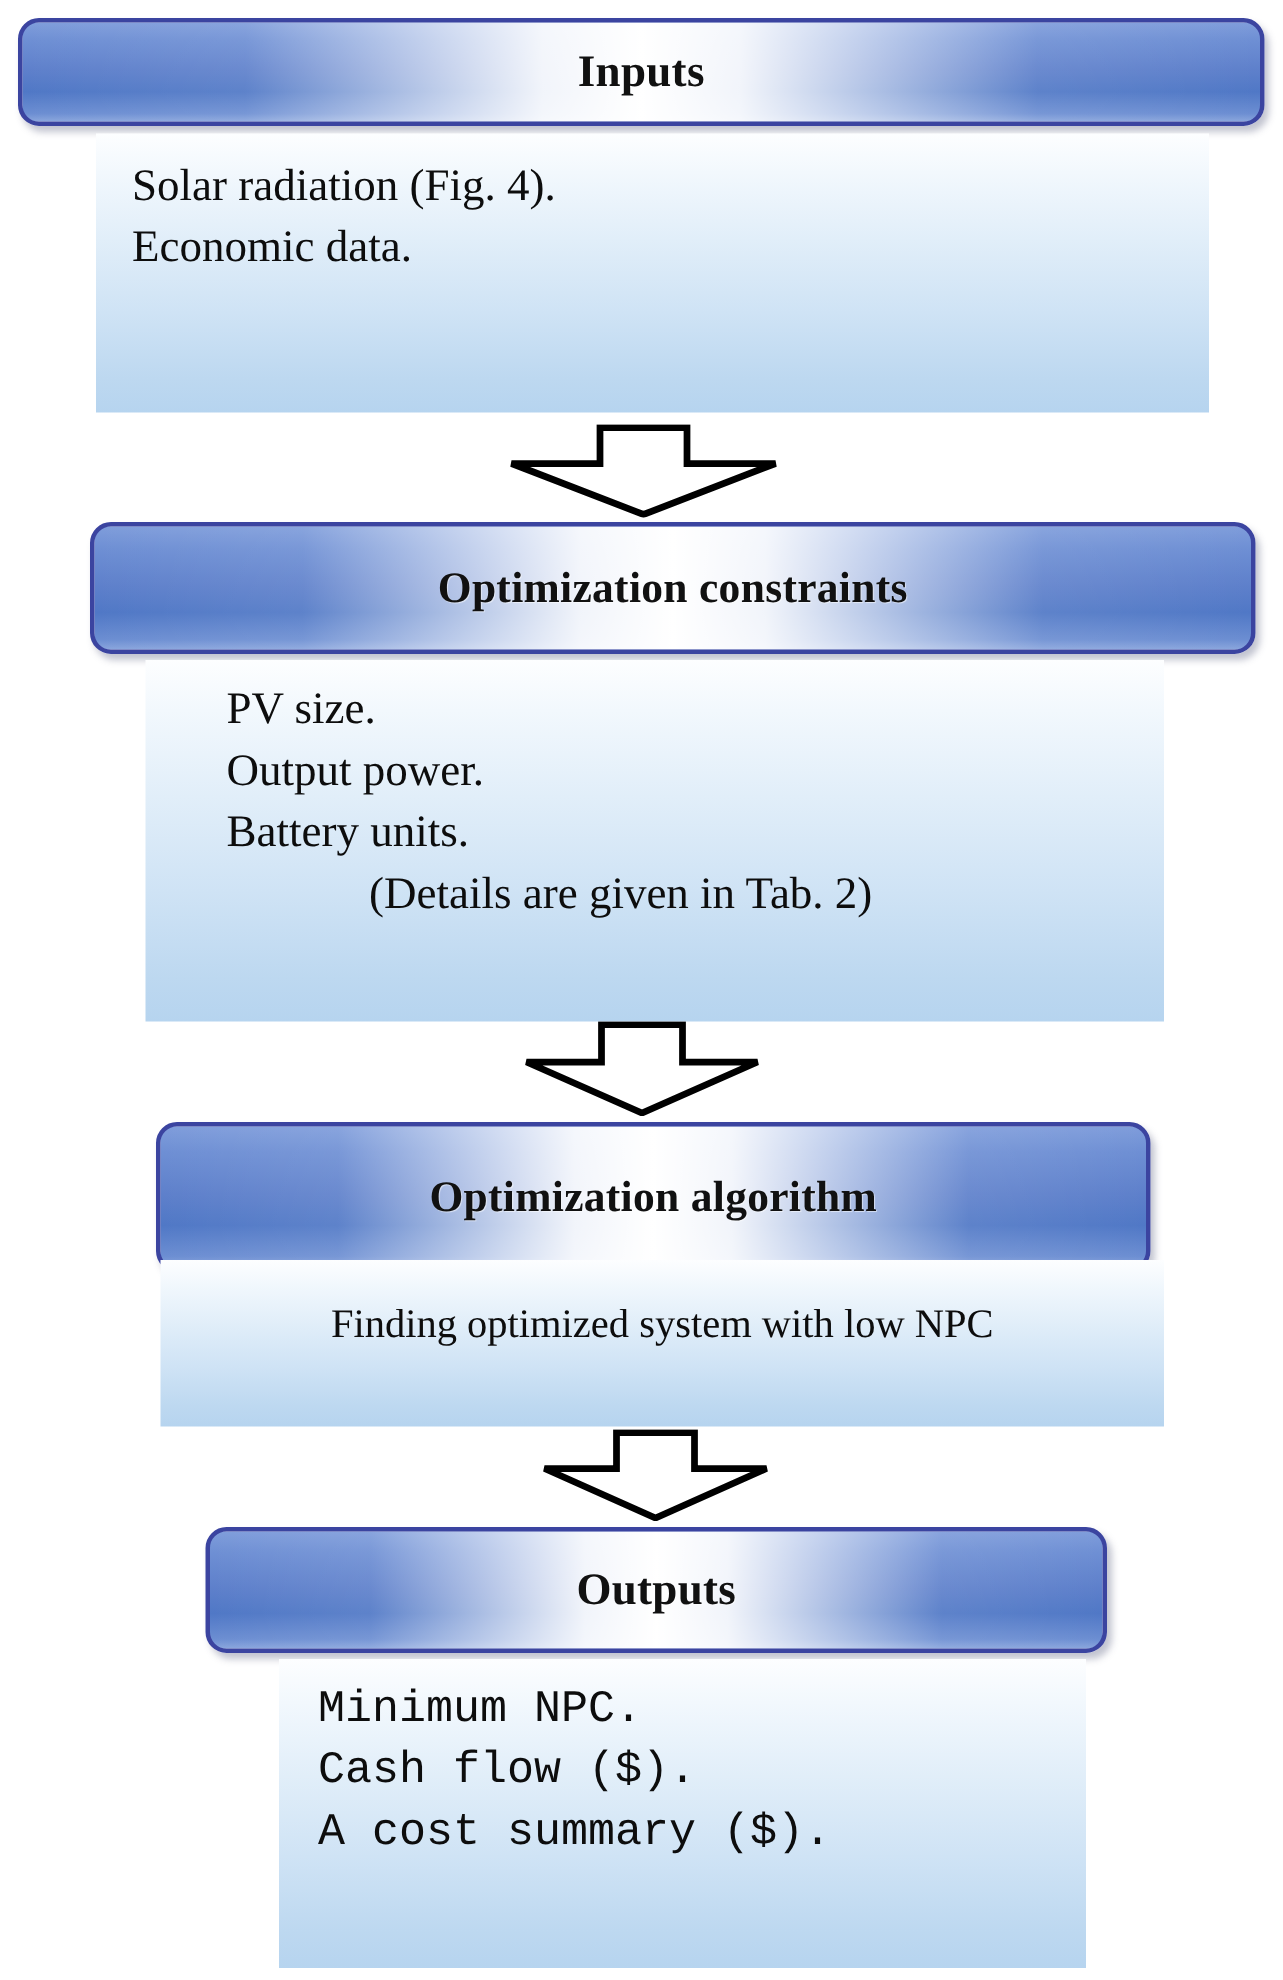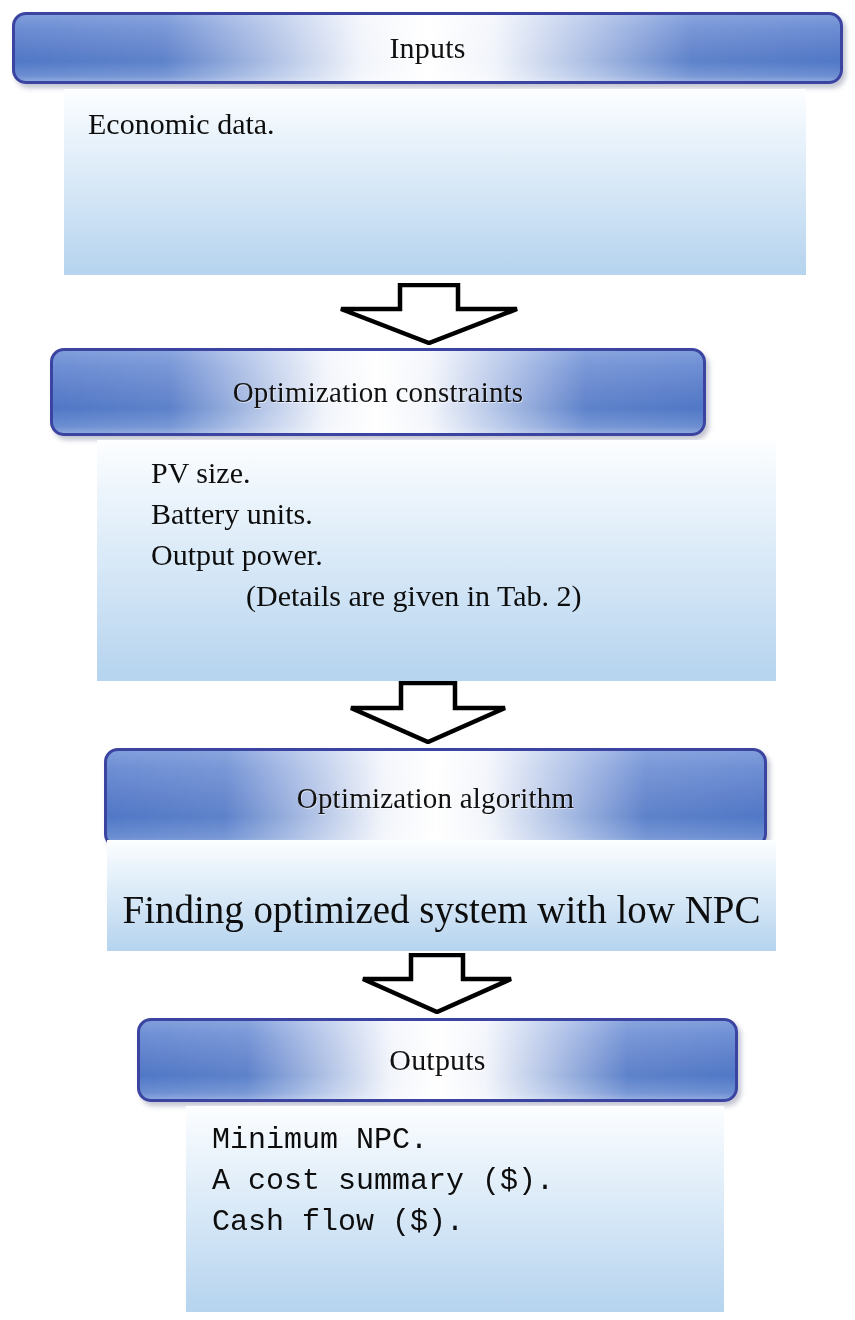--- a/index.html
+++ b/index.html
@@ -51,21 +51,21 @@
         #7f9ddb 0%,
         #6e8fd4 18%,
         #5e80cb 48%,
         #5078c6 70%,
         #6c8ed2 92%,
         #8aa6dd 100%);
   }
 
   .stage-header-title {
     position: relative;
-    font-weight: normal;
+    font-weight: bold;
     color: #111111;
     letter-spacing: 0.2px;
     text-align: left;
     white-space: nowrap;
     text-shadow: 0.7px 0.7px 0.6px rgba(255,255,255,0.55);
   }
 
   
   .stage-body {
     position: absolute;
@@ -100,73 +100,74 @@
     display: block;
     width: 100%;
     height: 100%;
   }
 
   
   #stage-inputs .stage-header  { left: 12px;  top: 12px;  width: 831px; height: 72px; }
   #stage-inputs .stage-body    { left: 64px;  top: 89px;  width: 742px; height: 186px; }
   #stage-inputs .stage-body-lines { left: 24px; top: 14px; right: 8px; }
 
-  #stage-constraints .stage-header { left: 50px; top: 348px; width: 656px; height: 88px; }
+  #stage-constraints .stage-header { left: 60px; top: 348px; width: 777px; height: 88px; }
   #stage-constraints .stage-body   { left: 97px; top: 440px; width: 679px; height: 241px; }
   #stage-constraints .stage-body-lines { left: 25px; top: 12px; right: 8px; margin-left: 29px; }
 
   #stage-algorithm .stage-header { left: 104px; top: 748px; width: 663px; height: 100px; }
   #stage-algorithm .stage-body   { left: 107px; top: 840px; width: 669px; height: 111px; }
   #stage-algorithm .stage-body-lines { left: 0; top: 22px; right: 0; text-align: center; }
 
   #stage-outputs .stage-header { left: 137px; top: 1018px; width: 601px; height: 84px; }
   #stage-outputs .stage-body   { left: 186px; top: 1106px; width: 538px; height: 206px; }
   #stage-outputs .stage-body-lines { left: 26px; top: 14px; right: 8px; font-family: Liberation Mono, monospace; }
 
   #connector-1 { left: 338px; top: 283px;  width: 182px; height: 62px; }
   #connector-2 { left: 348px; top: 681px;  width: 160px; height: 63px; }
   #connector-3 { left: 360px; top: 953px;  width: 154px; height: 61px; }
 
   
   .title-lg { font-size: 30px; }
   .title-md { font-size: 29px; }
   .body-text { font-size: 30px; line-height: 41px; }
-  .body-text-center { font-size: 39px; line-height: 40px; margin-top: 28px; }
+  .body-text-center { font-size: 27px; line-height: 40px; }
 </style>
 </head>
 <body>
 
 <div id="flowchart">
 
   <div class="stage" id="stage-inputs">
     <div class="stage-header">
       <span class="stage-header-title title-lg">Inputs</span>
     </div>
     <div class="stage-body">
       <div class="stage-body-lines body-text">
+        <div class="body-line">Solar radiation (Fig. 4).</div>
         <div class="body-line">Economic data.</div>
       </div>
     </div>
   </div>
 
   <div class="connector" id="connector-1">
     <svg viewBox="0 0 182 62" preserveAspectRatio="none" aria-hidden="true">
       <polygon points="62,2 120,2 120,26 179,26 91,60 3,26 62,26" fill="#ffffff" stroke="#000000" stroke-width="4.5" stroke-linejoin="miter"></polygon>
     </svg>
   </div>
 
   <div class="stage" id="stage-constraints">
     <div class="stage-header">
       <span class="stage-header-title title-md">Optimization constraints</span>
     </div>
     <div class="stage-body">
       <div class="stage-body-lines body-text">
         <div class="body-line">PV size.</div>
+        <div class="body-line">Output power.</div>
         <div class="body-line">Battery units.</div>
-        <div class="body-line">Output power.</div>
         <div class="body-line indented">(Details are given in Tab. 2)</div>
       </div>
     </div>
   </div>
 
   <div class="connector" id="connector-2">
     <svg viewBox="0 0 160 63" preserveAspectRatio="none" aria-hidden="true">
       <polygon points="53,2 107,2 107,27 157,27 80,61 3,27 53,27" fill="#ffffff" stroke="#000000" stroke-width="4.5" stroke-linejoin="miter"></polygon>
     </svg>
   </div>
@@ -188,19 +189,19 @@
     </svg>
   </div>
 
   <div class="stage" id="stage-outputs">
     <div class="stage-header">
       <span class="stage-header-title title-lg">Outputs</span>
     </div>
     <div class="stage-body">
       <div class="stage-body-lines body-text">
         <div class="body-line">Minimum NPC.</div>
+        <div class="body-line">Cash flow ($).</div>
         <div class="body-line">A cost summary ($).</div>
-        <div class="body-line">Cash flow ($).</div>
       </div>
     </div>
   </div>
 
 </div>
 
 </body></html>

